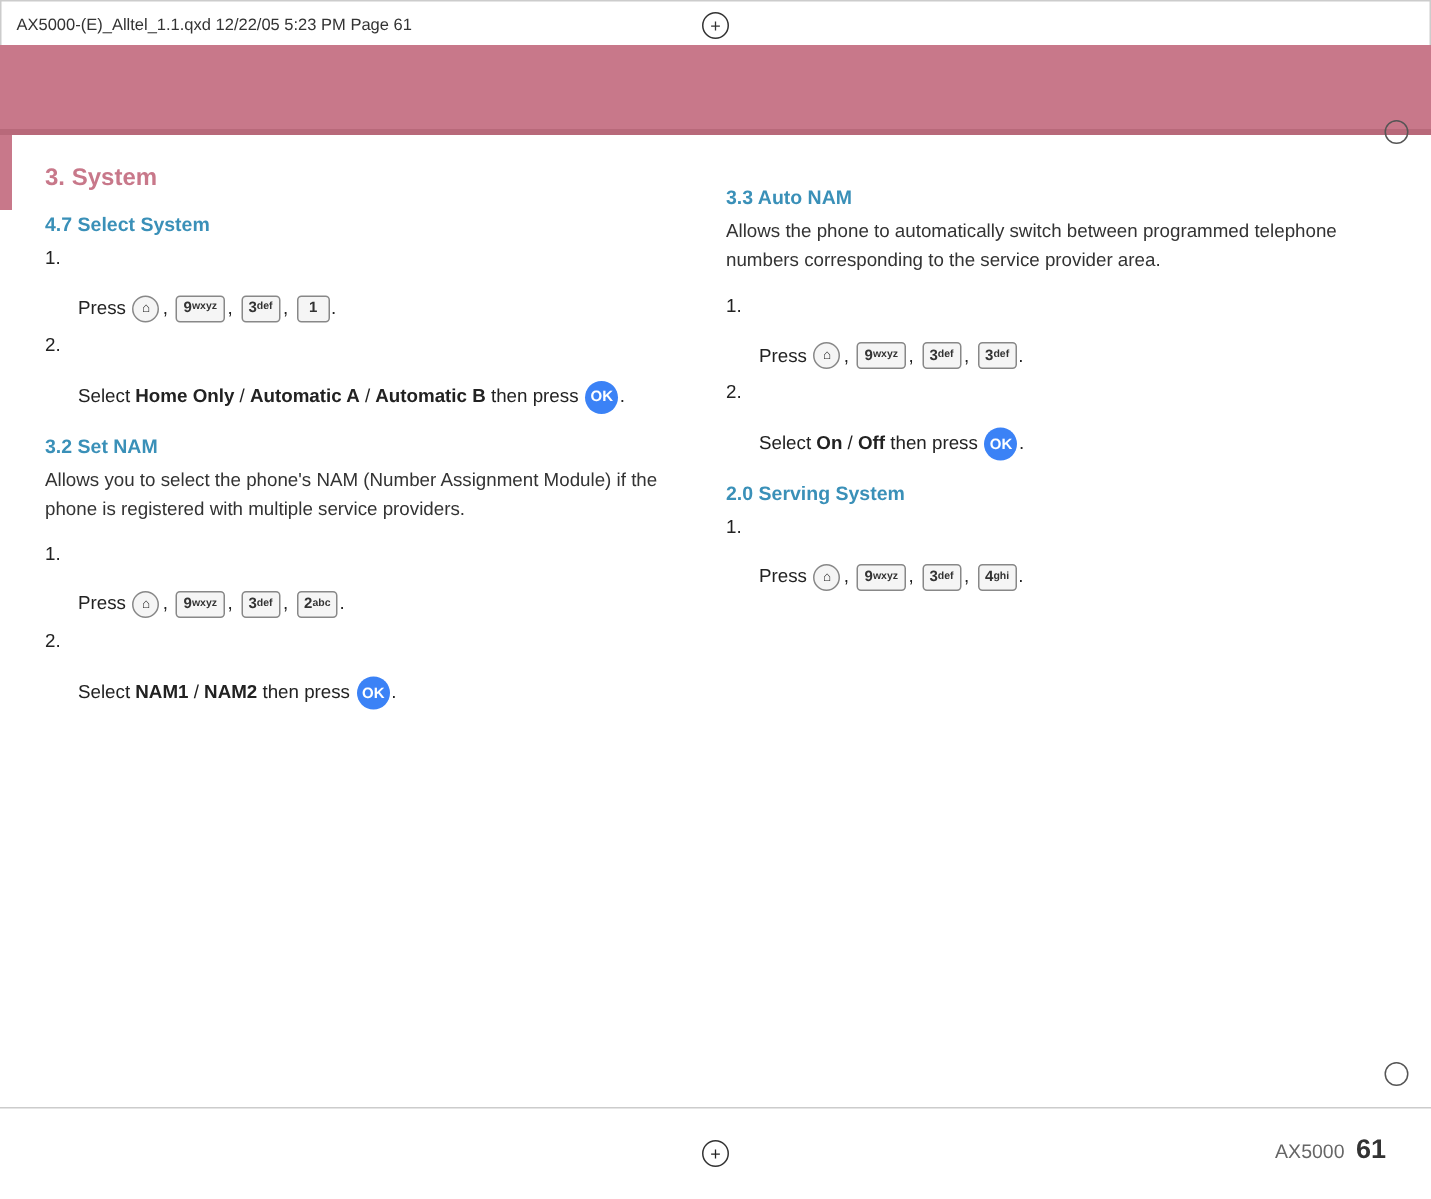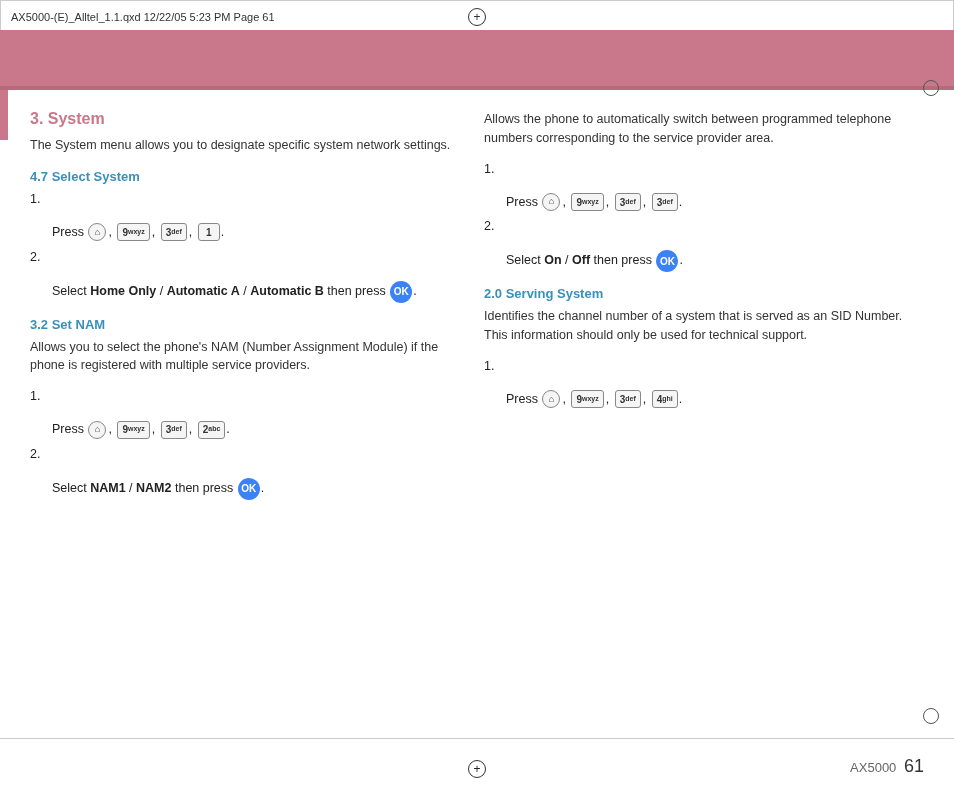--- a/index.html
+++ b/index.html
@@ -139,21 +139,21 @@
       right: 30px;
       font-size: 13px;
       color: #333;
     }
     .page-number .ax-label {
       color: #666;
       margin-right: 4px;
     }
     .page-number .num {
       font-size: 18px;
-      font-weight: normal;
+      font-weight: bold;
       margin-top: 28px;
     }
 
     
     .content {
       position: absolute;
       top: 110px;
       left: 30px;
       right: 30px;
       bottom: 75px;
@@ -279,21 +279,20 @@
 
 <div class="left-accent"></div>
 
 <div class="right-reg-top"></div>
 <div class="right-reg-bottom"></div>
 
 <div class="content">
 
   <div class="col">
     <div class="section-title">3. System</div>
-    <div class="section-body">The System menu allows you to designate specific system network settings.</div>
 
     <div class="sub-section-title">4.7 Select System</div>
     <ol class="step-list">
       <li>
         <span class="step-num">1.</span>
         <span class="step-content">
           Press
           <span class="key-home">⌂</span><span class="comma">,</span>
           <span class="key-btn">9<sub style="font-size:7px">wxyz</sub></span><span class="comma">,</span>
           <span class="key-btn">3<sub style="font-size:7px">def</sub></span><span class="comma">,</span>
@@ -325,20 +324,21 @@
         <span class="step-num">2.</span>
         <span class="step-content">
           Select <strong>NAM1</strong> / <strong>NAM2</strong> then press <span class="key-ok">OK</span>.
         </span>
       </li>
     </ol>
   </div>
 
   <div class="col">
 
+    <div class="sub-section-title">3.3 Auto NAM</div>
     <div class="section-body">Allows the phone to automatically switch between programmed telephone numbers corresponding to the service provider area.</div>
     <ol class="step-list">
       <li>
         <span class="step-num">1.</span>
         <span class="step-content">
           Press
           <span class="key-home">⌂</span><span class="comma">,</span>
           <span class="key-btn">9<sub style="font-size:7px">wxyz</sub></span><span class="comma">,</span>
           <span class="key-btn">3<sub style="font-size:7px">def</sub></span><span class="comma">,</span>
           <span class="key-btn">3<sub style="font-size:7px">def</sub></span>.
@@ -346,21 +346,20 @@
       </li>
       <li>
         <span class="step-num">2.</span>
         <span class="step-content">
           Select <strong>On</strong> / <strong>Off</strong> then press <span class="key-ok">OK</span>.
         </span>
       </li>
     </ol>
 
     <div class="sub-section-title">2.0 Serving System</div>
-    <div class="section-body">Identifies the channel number of a system that is served as an SID Number. This information should only be used for technical support.</div>
     <ol class="step-list">
       <li>
         <span class="step-num">1.</span>
         <span class="step-content">
           Press
           <span class="key-home">⌂</span><span class="comma">,</span>
           <span class="key-btn">9<sub style="font-size:7px">wxyz</sub></span><span class="comma">,</span>
           <span class="key-btn">3<sub style="font-size:7px">def</sub></span><span class="comma">,</span>
           <span class="key-btn">4<sub style="font-size:7px">ghi</sub></span>.
         </span>

